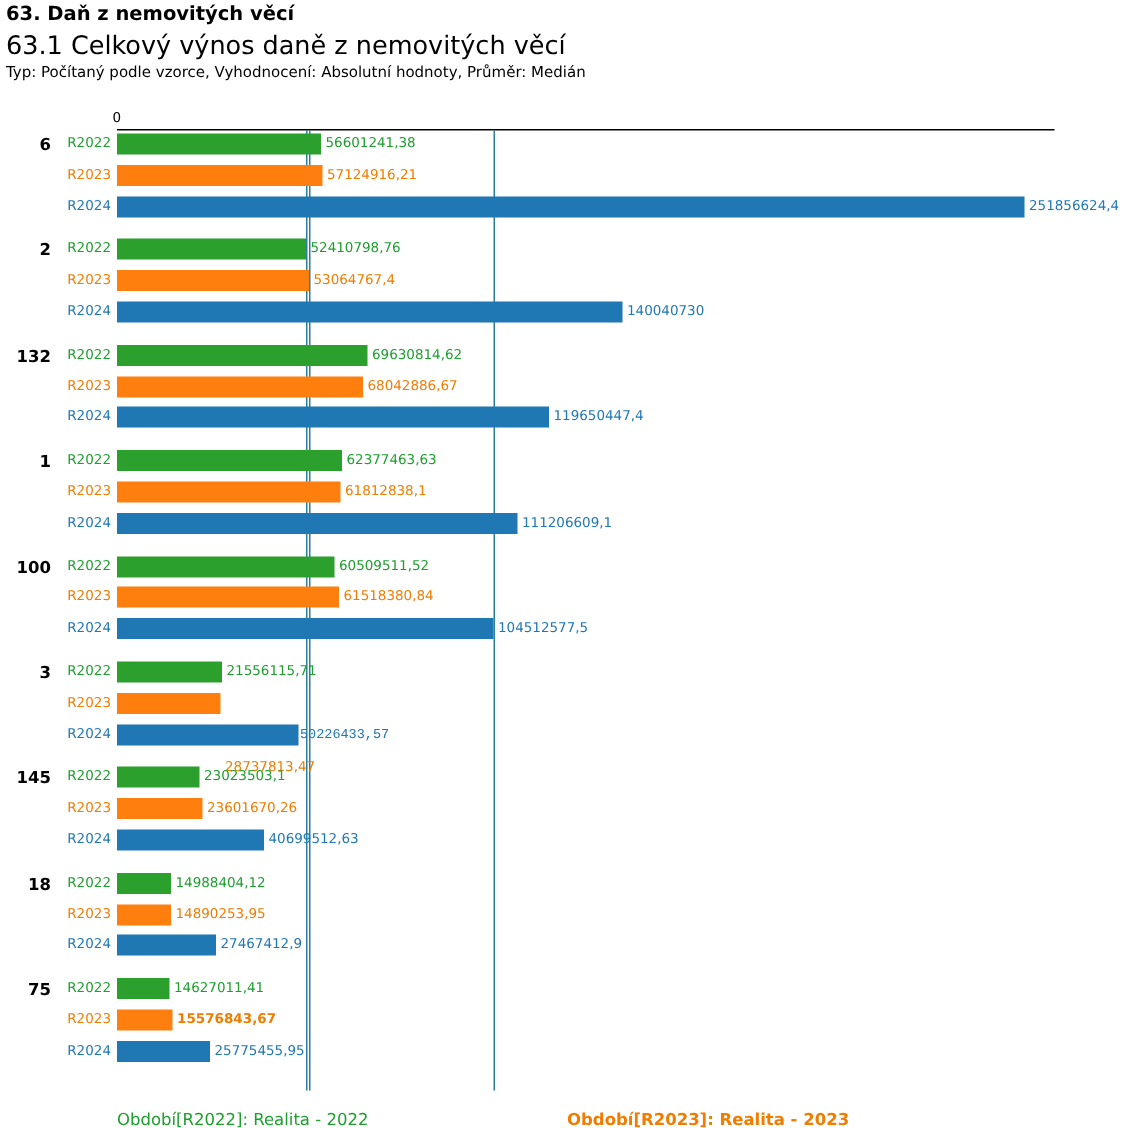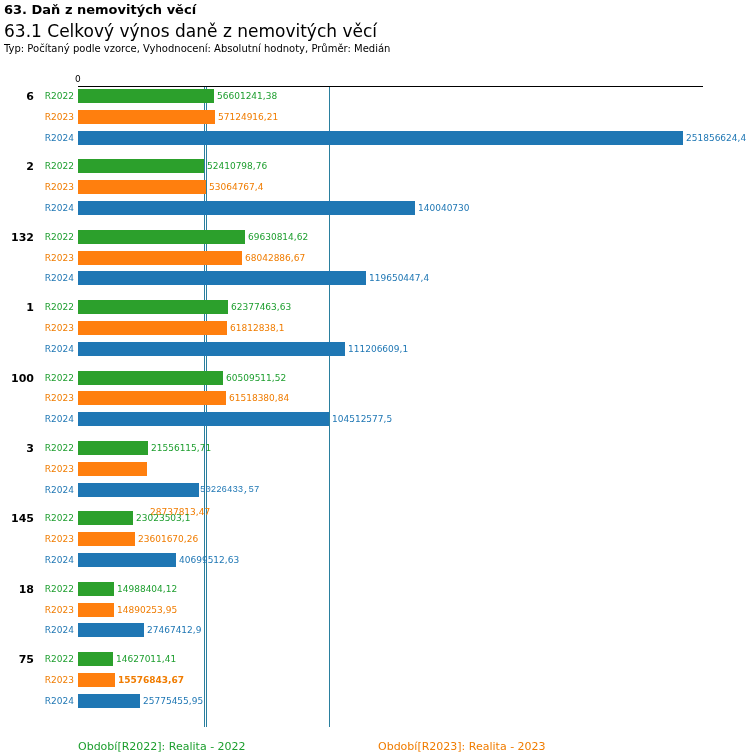--- a/index.html
+++ b/index.html
@@ -190,14 +190,14 @@
     <div class="serieslabel c2022" style="left: 38px; width: 36px; top: 574.2px;">R2022</div>
     <div class="bar b2022" style="left: 78px; top: 572.2px; width: 35px;"></div>
     <div class="valuelabel c2022" style="left: 116px; top: 574.2px;">14627011,41</div>
     <div class="serieslabel c2023" style="left: 38px; width: 36px; top: 595px;">R2023</div>
     <div class="bar b2023" style="left: 78px; top: 593px; width: 37px;"></div>
     <div class="valuelabel c2023" style="left: 118px; top: 595px; font-weight: bold;">15576843,67</div>
     <div class="serieslabel c2024" style="left: 38px; width: 36px; top: 615.8px;">R2024</div>
     <div class="bar b2024" style="left: 78px; top: 613.8px; width: 62px;"></div>
     <div class="valuelabel c2024" style="left: 143px; top: 615.8px;">25775455,95</div>
     <div class="legend" style="color: rgb(29, 158, 46); left: 78px; top: 659.6px;">Období[R2022]: Realita - 2022</div>
-    <div class="legend" style="color: rgb(240, 124, 0); left: 378px; top: 659.6px;">Období[R2023]: Realita - 2023</div>
+    <div class="legend" style="color: rgb(240, 124, 0); left: 378px; top: 659.6px; font-weight: bold;">Období[R2023]: Realita - 2023</div>
   </div>
 
 </body></html>

